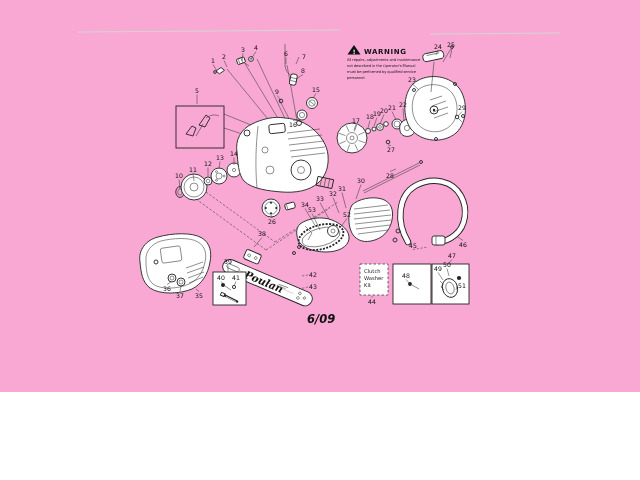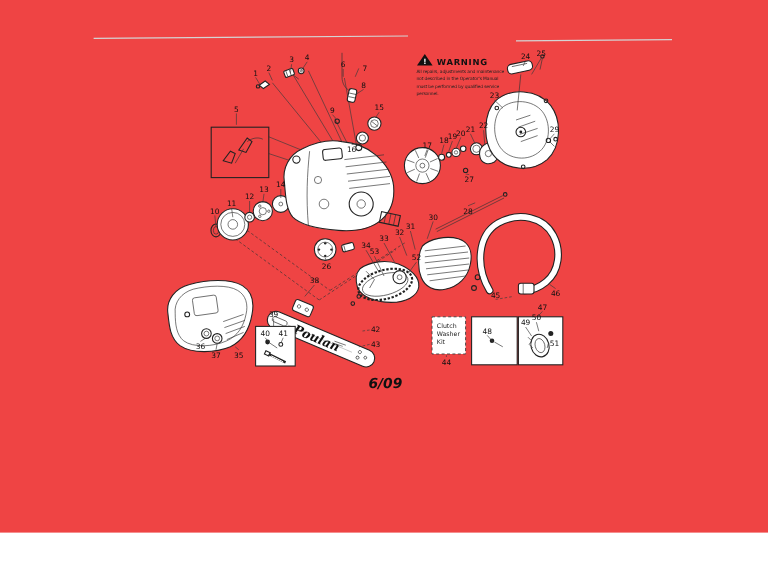--- a/index.html
+++ b/index.html
@@ -1,16 +1,16 @@
 <!DOCTYPE html>
 <html><head>
 <meta charset="utf-8">
 <style>
   html,body{margin:0;padding:0;background:#ffffff;}
-  .page{position:relative;width:640px;height:444px;background:#ef4444;overflow:hidden;}
+  .page{position:relative;width:640px;height:392px;background:#f9a8d4;overflow:hidden;}
   svg{font-family:"DejaVu Sans",sans-serif;}
   .callout{font-size:6.2px;fill:#111;text-anchor:middle;}
   .leader{stroke:#3a3a3a;stroke-width:.55;fill:none;}
   .dashld{stroke-dasharray:2.2,1.6;}
   .sh{stroke:#222;stroke-width:.9;fill:#fff;}
   .shn{stroke:#222;stroke-width:.9;fill:none;}
   .thin{stroke:#333;stroke-width:.55;fill:none;}
   .dash{stroke-dasharray:2.4,1.8;}
   .warn-title{font-size:7px;font-weight:bold;fill:#111;letter-spacing:.6px;}
   .warn-line{font-size:3.7px;fill:#222;letter-spacing:-.1px;}

